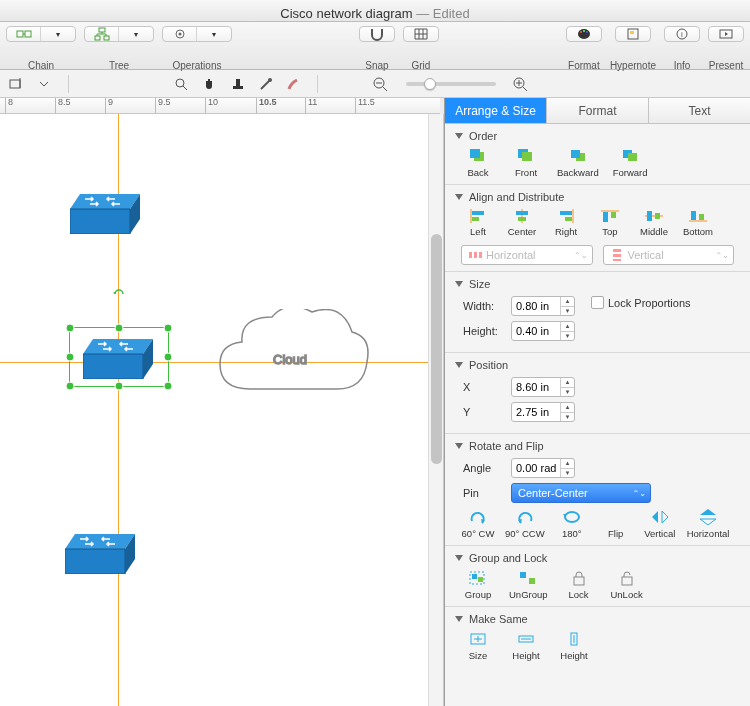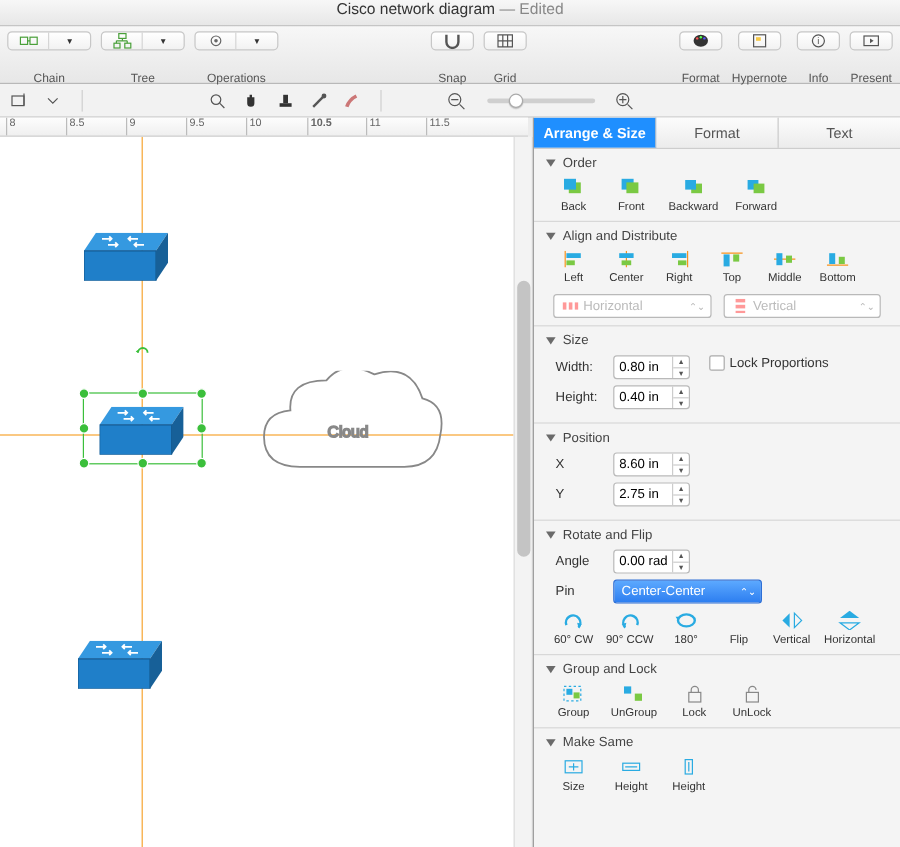--- a/index.html
+++ b/index.html
@@ -1,17 +1,17 @@
 <!DOCTYPE html>
 <html><head>
 <meta charset="utf-8">
 <style>
 * { box-sizing: border-box; margin: 0; padding: 0; font-family: -apple-system, "Helvetica Neue", Arial, sans-serif; }
 body { background: #ececec; width: 750px; height: 706px; overflow: hidden; font-size: 11px; color: #333; }
-.titlebar { height: 22px; background: linear-gradient(#f7f7f7,#e7e7e7); border-bottom: 1px solid #bcbcbc; display:flex; align-items:flex-start; justify-content:center; font-size:13px; }
+.titlebar { height: 22px; background: linear-gradient(#f7f7f7,#e7e7e7); border-bottom: 1px solid #bcbcbc; display:flex; align-items:flex-end; justify-content:center; font-size:13px; }
 .titlebar .edited { color:#888; }
 .toolbar { height: 48px; background: linear-gradient(#f7f7f7,#e7e7e7); border-bottom:1px solid #b8b8b8; display:flex; align-items:stretch; padding: 2px 6px 0; gap: 8px; }
 .tb-seg { display:flex; border:1px solid #c7c7c7; border-radius:4px; background:linear-gradient(#fff,#f2f2f2); height:22px; margin-top:2px; }
 .tb-seg .seg-btn { border-right:1px solid #d5d5d5; width:34px; display:flex; align-items:center; justify-content:center; }
 .tb-seg .seg-btn:last-child { border-right:none; }
 .tb-col { display:flex; flex-direction:column; align-items:center; gap:1px; }
 .tb-label { font-size:10px; color:#555; text-align:center; margin-top:17px;}
 .tb-spacer { flex:1; }
 .icon-sq { width:16px; height:14px; display:inline-block; }
 .subtool { height:28px; background:#f2f2f2; border-bottom:1px solid #c9c9c9; display:flex; align-items:center; padding:0 8px; gap:10px; }
@@ -20,21 +20,21 @@
 .zoom-slider .knob { position:absolute; left:18px; top:-4px; width:12px;height:12px;border-radius:50%;background:#fff;border:1px solid #aaa; box-shadow:0 1px 1px rgba(0,0,0,.2);}
 .ruler { height:16px; background:linear-gradient(#fdfdfd,#efefef); border-bottom:1px solid #c7c7c7; position:relative; font-size:9px; color:#666; overflow:hidden; width:440px;}
 .ruler .tick{position:absolute;top:0;height:100%;border-left:1px solid #bbb; padding-left:2px; line-height:9px;}
 .main { display:flex; height: calc(706px - 22px - 48px - 28px); }
 .canvas-wrap{ width:444px; background:#fff; position:relative; overflow:hidden; border-right:1px solid #c8c8c8;}
 .scrollbar-v{position:absolute;right:0;top:0;width:15px;height:100%;background:#f3f3f3;border-left:1px solid #dcdcdc;}
 .scrollbar-v .thumb{position:absolute;left:2px;top:120px;width:11px;height:230px;background:#c4c4c4;border-radius:6px;}
 .panel{ flex:1; background:#f4f4f4; border-left:1px solid #9f9f9f; display:flex; flex-direction:column; overflow-y:auto;}
 .ptabs{ display:flex; height:26px; border-bottom:1px solid #c4c4c4;}
 .ptab{ flex:1; display:flex; align-items:center; justify-content:center; font-size:12px; background:linear-gradient(#fcfcfc,#ececec); border-right:1px solid #c4c4c4; color:#555;}
-.ptab.active{ background:#1f8fff; color:#fff; font-weight:700;}
+.ptab.active{ background:#1f8fff; color:#fff; font-weight:400;}
 .ptab:last-child{ border-right:none;}
 .section{ padding:6px 10px 4px; }
 .sec-title{ font-size:11px; color:#444; display:flex; align-items:center; gap:4px; margin-bottom:6px;}
 .sec-title::before{content:""; width:0;height:0;border-left:4px solid transparent;border-right:4px solid transparent;border-top:6px solid #6a6a6a; transform:rotate(0); margin-right:2px;}
 .icon-row{ display:flex; gap:14px; padding-left:6px; flex-wrap:wrap;}
 .icon-row.dense{ gap:10px;}
 .icon-item{ display:flex; flex-direction:column; align-items:center; gap:3px; min-width:34px;}
 .icon-item .lb{ font-size:9.5px; color:#333;}
 .field-row{ display:flex; align-items:center; gap:6px; margin-bottom:5px; padding-left:8px;}
 .field-row label{ width:42px; font-size:11px; color:#333; text-align:left;}
@@ -499,21 +499,21 @@
           <div class="num-input">
             <input value="0.00 rad" style="">
             <div class="spin">
               <div>▴</div>
               <div>▾</div>
             </div>
           </div>
         </div>
       <div class="field-row">
           <label>Pin</label>
-          <div class="dropdown blue" style="width:124px">
+          <div class="dropdown blue" style="width:140px">
             <span>Center-Center</span>
             <span class="arr">⌃⌄</span>
           </div>
         </div>
       <div class="icon-row dense" style="margin-top:6px">
         <div class="icon-item">
             <svg width="20" height="16">
               <path d="M4 12 a6 6 0 1 1 10 2" fill="none" stroke="#29abe2" stroke-width="2"></path>
               <path d="M14 14 l-1 -4 l4 1 z" fill="#29abe2"></path>
             </svg>

